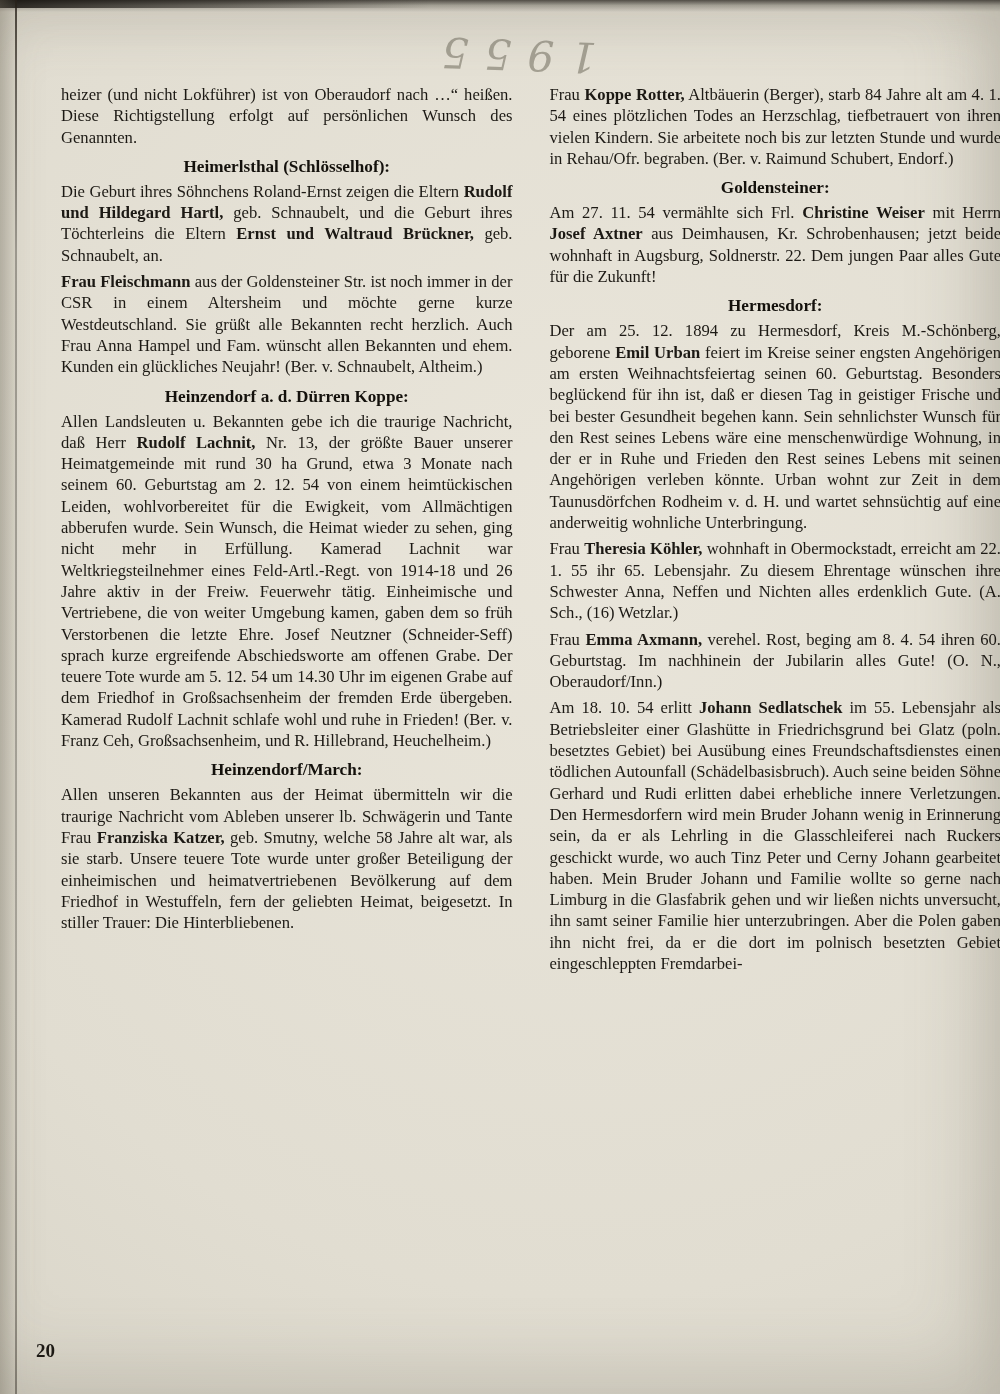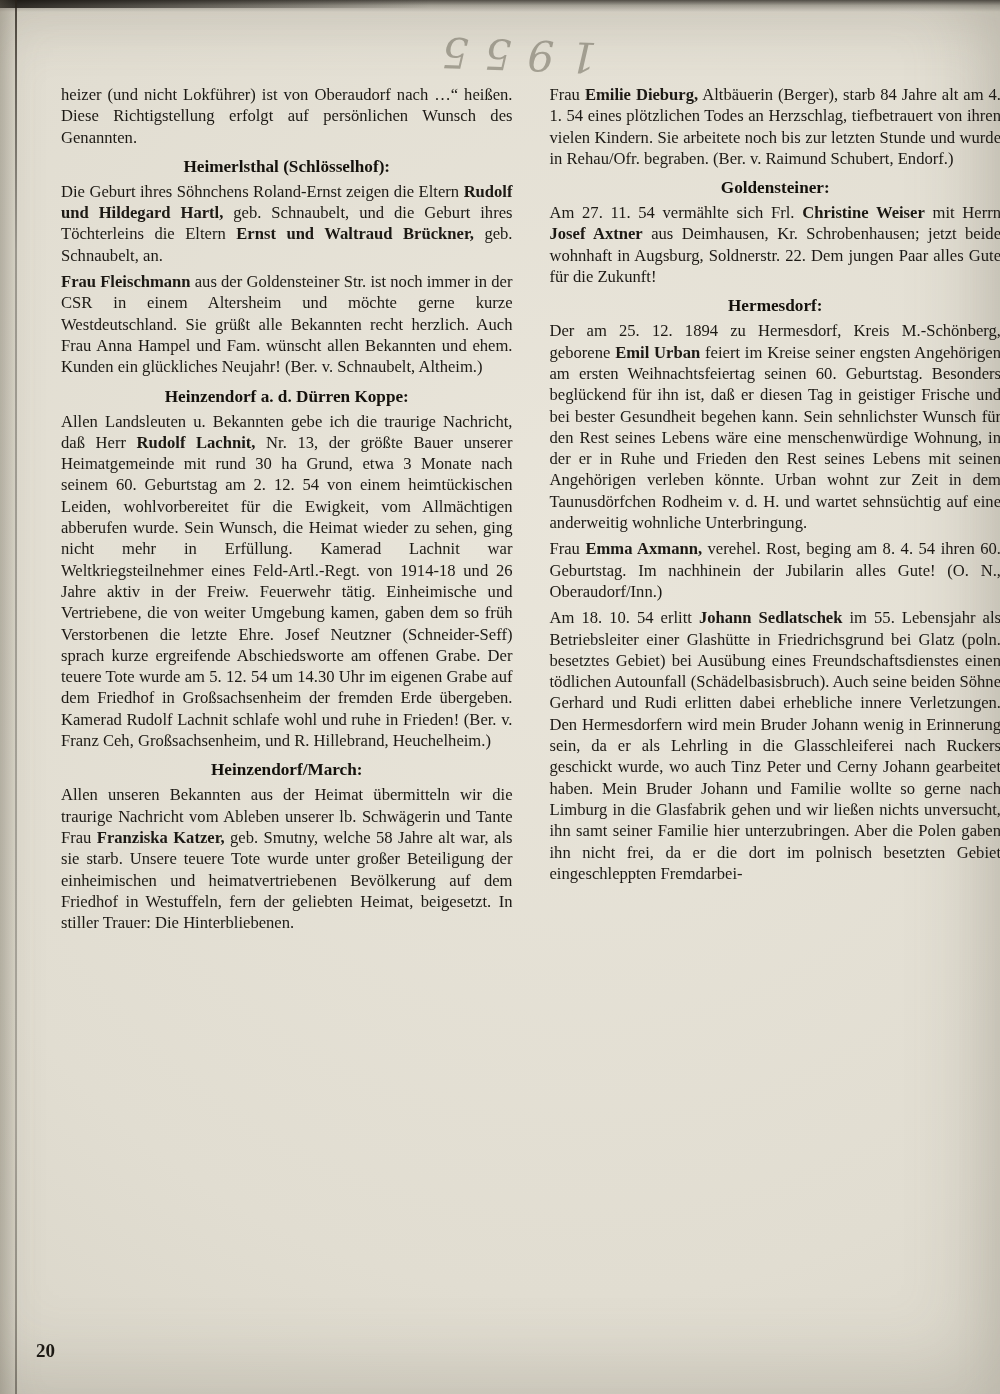--- a/index.html
+++ b/index.html
@@ -74,24 +74,25 @@
         <p><span>heizer (und nicht Lokführer) ist von Oberaudorf nach …“ heißen. Diese Richtigstellung erfolgt auf persönlichen Wunsch des Genannten.</span></p>
         <h3>Heimerlsthal (Schlösselhof):</h3>
         <p><span>Die Geburt ihres Söhnchens Roland-Ernst zeigen die Eltern </span><b>Rudolf und Hildegard Hartl,</b><span> geb. Schnaubelt, und die Geburt ihres Töchterleins die Eltern </span><b>Ernst und Waltraud Brückner,</b><span> geb. Schnaubelt, an.</span></p>
         <p><b>Frau Fleischmann</b><span> aus der Goldensteiner Str. ist noch immer in der CSR in einem Altersheim und möchte gerne kurze Westdeutschland. Sie grüßt alle Bekannten recht herzlich. Auch Frau Anna Hampel und Fam. wünscht allen Bekannten und ehem. Kunden ein glückliches Neujahr! (Ber. v. Schnaubelt, Altheim.)</span></p>
         <h3>Heinzendorf a. d. Dürren Koppe:</h3>
         <p><span>Allen Landsleuten u. Bekannten gebe ich die traurige Nachricht, daß Herr </span><b>Rudolf Lachnit,</b><span> Nr. 13, der größte Bauer unserer Heimatgemeinde mit rund 30 ha Grund, etwa 3 Monate nach seinem 60. Geburtstag am 2. 12. 54 von einem heimtückischen Leiden, wohlvorbereitet für die Ewigkeit, vom Allmächtigen abberufen wurde. Sein Wunsch, die Heimat wieder zu sehen, ging nicht mehr in Erfüllung. Kamerad Lachnit war Weltkriegsteilnehmer eines Feld-Artl.-Regt. von 1914-18 und 26 Jahre aktiv in der Freiw. Feuerwehr tätig. Einheimische und Vertriebene, die von weiter Umgebung kamen, gaben dem so früh Verstorbenen die letzte Ehre. Josef Neutzner (Schneider-Seff) sprach kurze ergreifende Abschiedsworte am offenen Grabe. Der teuere Tote wurde am 5. 12. 54 um 14.30 Uhr im eigenen Grabe auf dem Friedhof in Großsachsenheim der fremden Erde übergeben. Kamerad Rudolf Lachnit schlafe wohl und ruhe in Frieden! (Ber. v. Franz Ceh, Großsachsenheim, und R. Hillebrand, Heuchelheim.)</span></p>
         <h3>Heinzendorf/March:</h3>
         <p><span>Allen unseren Bekannten aus der Heimat übermitteln wir die traurige Nachricht vom Ableben unserer lb. Schwägerin und Tante Frau </span><b>Franziska Katzer,</b><span> geb. Smutny, welche 58 Jahre alt war, als sie starb. Unsere teuere Tote wurde unter großer Beteiligung der einheimischen und heimatvertriebenen Bevölkerung auf dem Friedhof in Westuffeln, fern der geliebten Heimat, beigesetzt. In stiller Trauer: Die Hinterbliebenen.</span></p>
       </div>
     <div class="col">
-        <p><span>Frau </span><b>Emilie Dieburg,</b><span> Altbäuerin (Berger), starb 84 Jahre alt am 4. 1. 54 eines plötzlichen Todes an Herzschlag, tiefbetrauert von ihren vielen Kindern. Sie arbeitete noch bis zur letzten Stunde und wurde in Rehau/Ofr. begraben. (Ber. v. Raimund Schubert, Endorf.)</span></p>
+        <p><span>Frau </span><b>Koppe Rotter,</b><span> Altbäuerin (Berger), starb 84 Jahre alt am 4. 1. 54 eines plötzlichen Todes an Herzschlag, tiefbetrauert von ihren vielen Kindern. Sie arbeitete noch bis zur letzten Stunde und wurde in Rehau/Ofr. begraben. (Ber. v. Raimund Schubert, Endorf.)</span></p>
         <h3>Goldensteiner:</h3>
         <p><span>Am 27. 11. 54 vermählte sich Frl. </span><b>Christine Weiser</b><span> mit Herrn </span><b>Josef Axtner</b><span> aus Deimhausen, Kr. Schrobenhausen; jetzt beide wohnhaft in Augsburg, Soldnerstr. 22. Dem jungen Paar alles Gute für die Zukunft!</span></p>
         <h3>Hermesdorf:</h3>
         <p><span>Der am 25. 12. 1894 zu Hermesdorf, Kreis M.-Schönberg, geborene </span><b>Emil Urban</b><span> feiert im Kreise seiner engsten Angehörigen am ersten Weihnachtsfeiertag seinen 60. Geburtstag. Besonders beglückend für ihn ist, daß er diesen Tag in geistiger Frische und bei bester Gesundheit begehen kann. Sein sehnlichster Wunsch für den Rest seines Lebens wäre eine menschenwürdige Wohnung, in der er in Ruhe und Frieden den Rest seines Lebens mit seinen Angehörigen verleben könnte. Urban wohnt zur Zeit in dem Taunusdörfchen Rodheim v. d. H. und wartet sehnsüchtig auf eine anderweitig wohnliche Unterbringung.</span></p>
+        <p><span>Frau </span><b>Theresia Köhler,</b><span> wohnhaft in Obermockstadt, erreicht am 22. 1. 55 ihr 65. Lebensjahr. Zu diesem Ehrentage wünschen ihre Schwester Anna, Neffen und Nichten alles erdenklich Gute. (A. Sch., (16) Wetzlar.)</span></p>
         <p><span>Frau </span><b>Emma Axmann,</b><span> verehel. Rost, beging am 8. 4. 54 ihren 60. Geburtstag. Im nachhinein der Jubilarin alles Gute! (O. N., Oberaudorf/Inn.)</span></p>
         <p><span>Am 18. 10. 54 erlitt </span><b>Johann Sedlatschek</b><span> im 55. Lebensjahr als Betriebsleiter einer Glashütte in Friedrichsgrund bei Glatz (poln. besetztes Gebiet) bei Ausübung eines Freundschaftsdienstes einen tödlichen Autounfall (Schädelbasisbruch). Auch seine beiden Söhne Gerhard und Rudi erlitten dabei erhebliche innere Verletzungen. Den Hermesdorfern wird mein Bruder Johann wenig in Erinnerung sein, da er als Lehrling in die Glasschleiferei nach Ruckers geschickt wurde, wo auch Tinz Peter und Cerny Johann gearbeitet haben. Mein Bruder Johann und Familie wollte so gerne nach Limburg in die Glasfabrik gehen und wir ließen nichts unversucht, ihn samt seiner Familie hier unterzubringen. Aber die Polen gaben ihn nicht frei, da er die dort im polnisch besetzten Gebiet eingeschleppten Fremdarbei-</span></p>
       </div>
   </div>
 
   <div class="pagenum">20</div>
 </div>
 
 </body></html>

